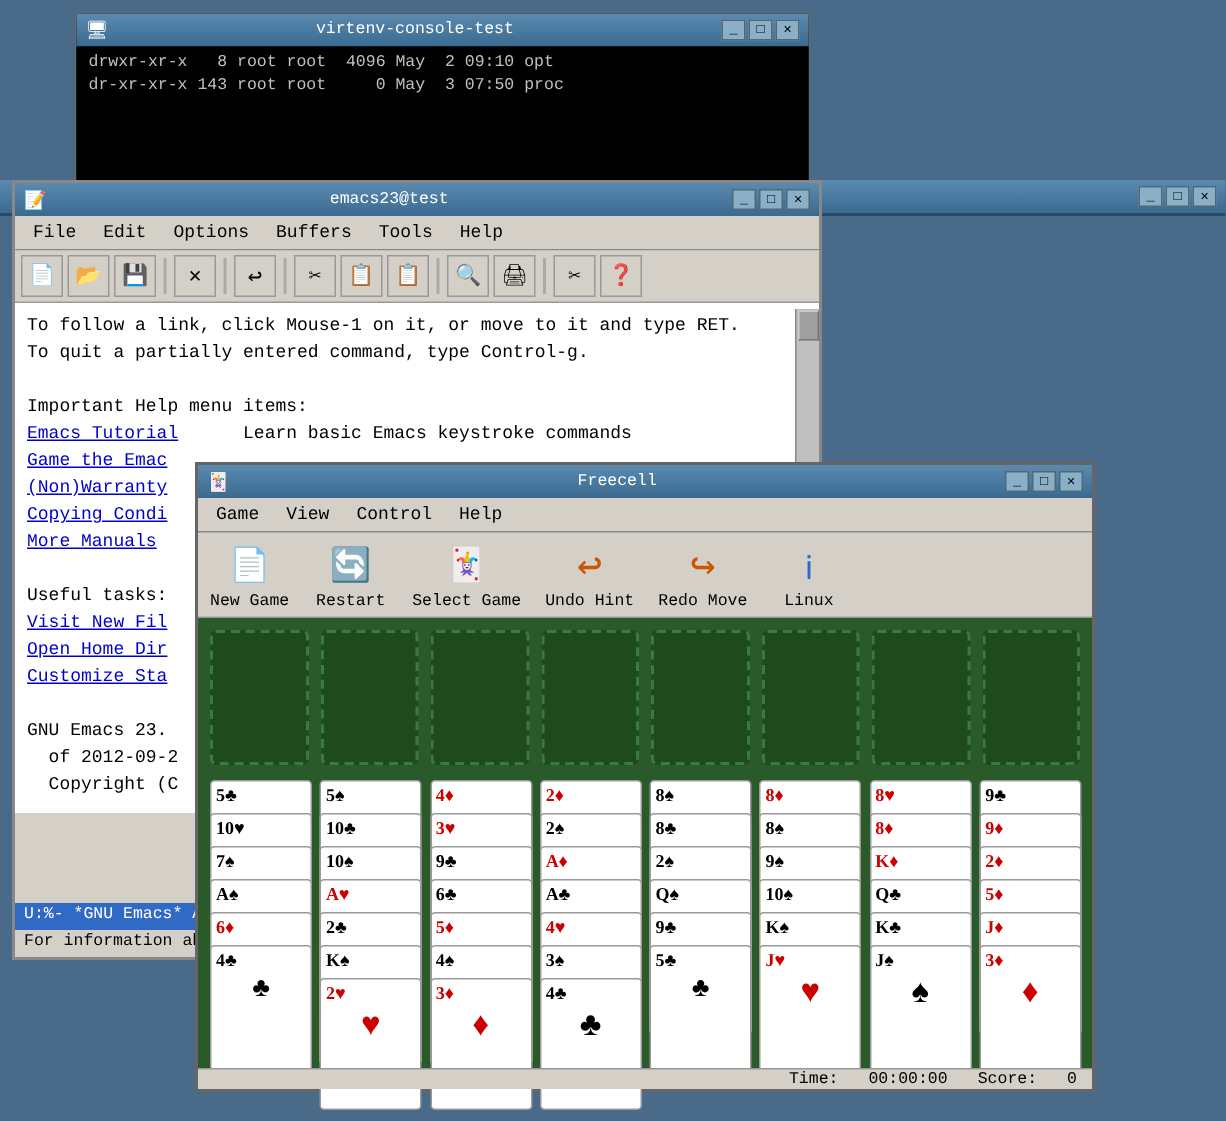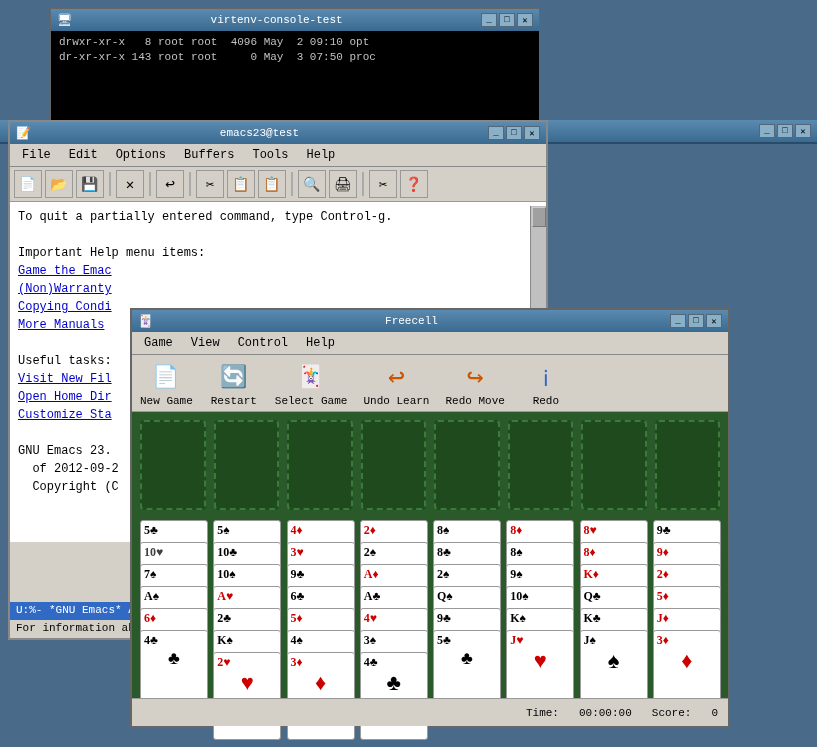--- a/index.html
+++ b/index.html
@@ -263,21 +263,21 @@
     }
     .card.red { color: #cc0000; }
     .card.black { color: #000000; }
 
     
     .freecell-status {
       position: absolute;
       bottom: 0;
       left: 0;
       right: 0;
-      height: 28px;
+      height: 14px;
       background: #d4d0c8;
       display: flex;
       align-items: center;
       justify-content: flex-end;
       padding: 0 10px;
       gap: 20px;
       font-size: 11px;
       border-top: 1px solid #999;
     }
 
@@ -350,23 +350,25 @@
     <div class="toolbar-btn" title="Copy">📋</div>
     <div class="toolbar-btn" title="Paste">📋</div>
     <div class="toolbar-sep"></div>
     <div class="toolbar-btn" title="Search">🔍</div>
     <div class="toolbar-btn" title="Print">🖨</div>
     <div class="toolbar-sep"></div>
     <div class="toolbar-btn" title="Customize">✂</div>
     <div class="toolbar-btn" title="Help">❓</div>
   </div>
   <div class="emacs-content" style="height:340px;">
+    <div class="line">To follow a link, click Mouse-1 on it, or move to it and type RET.</div>
     <div class="line">To quit a partially entered command, type Control-g.</div>
     <div class="line">&nbsp;</div>
     <div class="line">Important Help menu items:</div>
+    <div class="line"><a>Emacs Tutorial</a>      Learn basic Emacs keystroke commands</div>
     <div class="line"><a>Game the Emac</a></div>
     <div class="line"><a>(Non)Warranty</a></div>
     <div class="line"><a>Copying Condi</a></div>
     <div class="line"><a>More Manuals</a></div>
     <div class="line">&nbsp;</div>
     <div class="line">Useful tasks:</div>
     <div class="line"><a>Visit New Fil</a></div>
     <div class="line"><a>Open Home Dir</a></div>
     <div class="line"><a>Customize Sta</a></div>
     <div class="line">&nbsp;</div>
@@ -410,29 +412,29 @@
     <div class="fc-tool">
       <div class="fc-tool-icon">🔄</div>
       <div class="fc-tool-label">Restart</div>
     </div>
     <div class="fc-tool">
       <div class="fc-tool-icon">🃏</div>
       <div class="fc-tool-label">Select Game</div>
     </div>
     <div class="fc-tool">
       <div class="fc-tool-icon" style="font-size:28px;color:#cc5500;">↩</div>
-      <div class="fc-tool-label">Undo Learn</div>
+      <div class="fc-tool-label">Undo Hint</div>
     </div>
     <div class="fc-tool">
       <div class="fc-tool-icon" style="font-size:28px;color:#cc5500;">↪</div>
       <div class="fc-tool-label">Redo Move</div>
     </div>
     <div class="fc-tool">
       <div class="fc-tool-icon" style="color:#3366cc;">ℹ</div>
-      <div class="fc-tool-label">Redo</div>
+      <div class="fc-tool-label">Linux</div>
     </div>
   </div>
 
   <div class="freecell-board" style="padding:8px 8px 30px 8px;height:calc(100% - 22px - 26px - 58px);">
 
     <div class="top-row">
 
       <div class="card-slot" style="background:#1e4a1e;border:2px dashed #3a7a3a;"></div>
       <div class="card-slot" style="background:#1e4a1e;border:2px dashed #3a7a3a;"></div>
       <div class="card-slot" style="background:#1e4a1e;border:2px dashed #3a7a3a;"></div>
@@ -446,21 +448,21 @@
 
     <div style="display:flex;gap:6px;margin-top:4px;">
 
       <div class="col-wrapper">
         <div style="position:relative;height:200px;">
           <div class="card black" style="position:absolute;top:0;left:0;height:170px;width:68px;background:white;border:1px solid #999;border-radius:3px;font-family:serif;padding:2px 3px;font-size:10px;">
             <div style="color:#000;font-weight:bold;font-size:12px;">5♣</div>
             <div style="color:#000;font-size:9px;text-align:center;margin-top:2px;">♣♣<br>♣♣<br>♣</div>
           </div>
           <div class="card red" style="position:absolute;top:22px;left:0;height:148px;width:68px;background:white;border:1px solid #999;border-radius:3px;font-family:serif;padding:2px 3px;font-size:10px;">
-            <div style="color:#404040;font-weight:bold;font-size:12px;">10♥</div>
+            <div style="color:#000000;font-weight:bold;font-size:12px;">10♥</div>
           </div>
           <div class="card black" style="position:absolute;top:44px;left:0;height:126px;width:68px;background:white;border:1px solid #999;border-radius:3px;font-family:serif;padding:2px 3px;font-size:10px;">
             <div style="color:#000;font-weight:bold;font-size:12px;">7♠</div>
           </div>
           <div class="card black" style="position:absolute;top:66px;left:0;height:104px;width:68px;background:white;border:1px solid #999;border-radius:3px;font-family:serif;padding:2px 3px;font-size:10px;">
             <div style="color:#000;font-weight:bold;font-size:12px;">A♠</div>
           </div>
           <div class="card red" style="position:absolute;top:88px;left:0;height:82px;width:68px;background:white;border:1px solid #999;border-radius:3px;font-family:serif;padding:2px 3px;font-size:10px;">
             <div style="color:#cc0000;font-weight:bold;font-size:12px;">6♦</div>
           </div>

